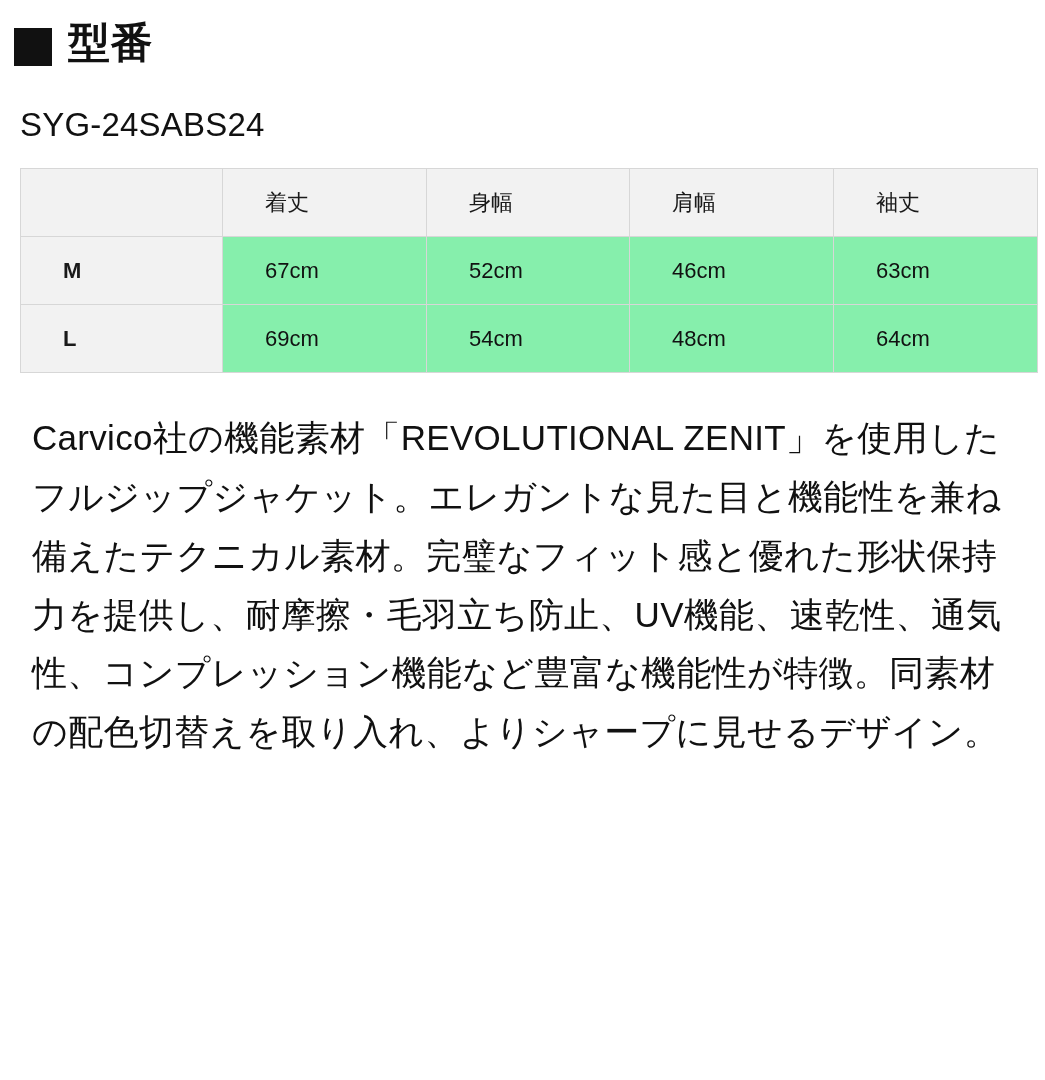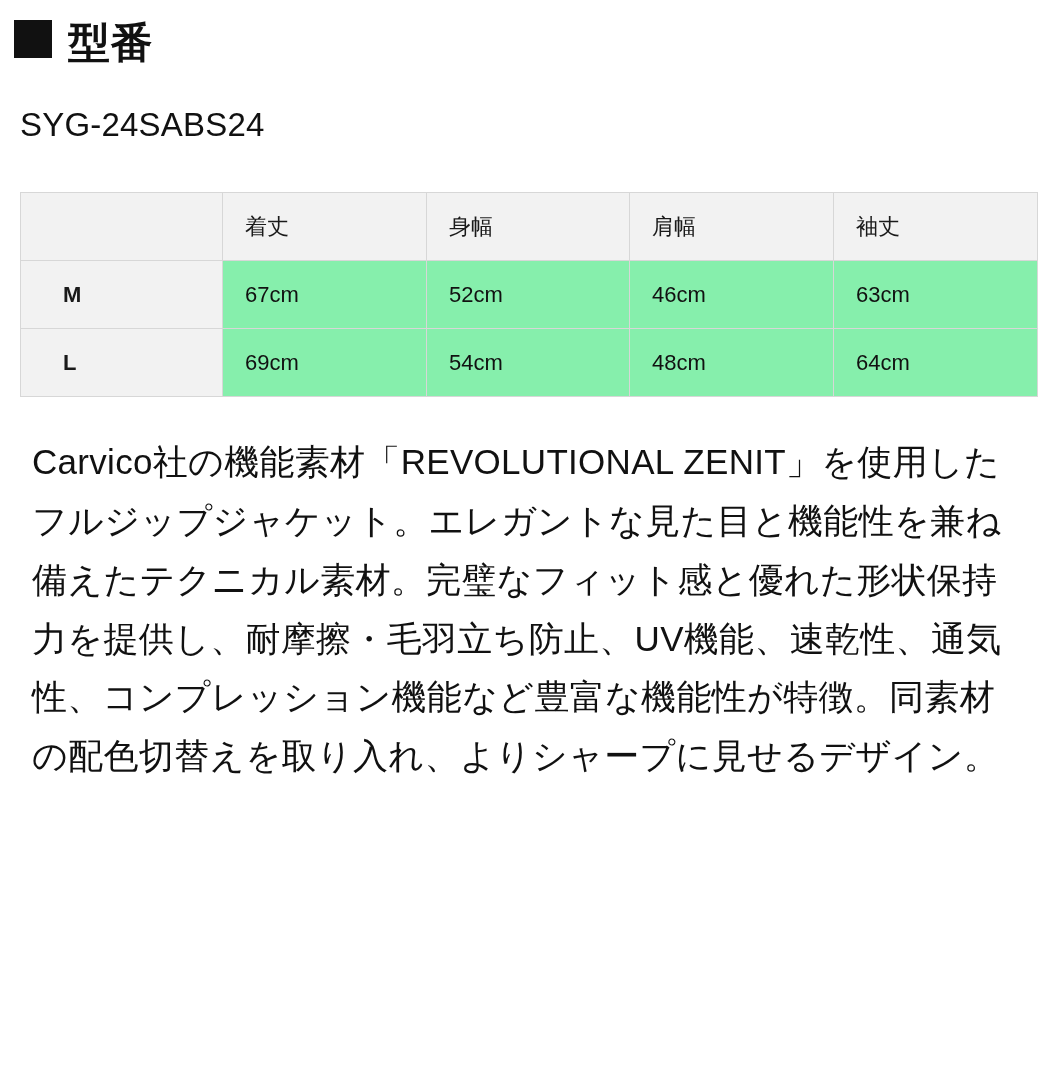--- a/index.html
+++ b/index.html
@@ -16,21 +16,21 @@
   }
   .page {
     width: 1045px;
     box-sizing: border-box;
     padding: 14px 14px 0 14px;
   }
 
   
   .section-heading {
     display: flex;
-    align-items: flex-start;
+    align-items: flex-end;
     gap: 16px;
     margin: 6px 0 0 0;
     padding: 0;
   }
   .heading-marker {
     width: 38px;
     height: 38px;
     background: #111111;
     flex: 0 0 auto;
     display: block;
@@ -40,42 +40,42 @@
     font-weight: 700;
     letter-spacing: 0.5px;
     line-height: 1.1;
   }
 
   
   .model-number {
     font-size: 33px;
     font-weight: 400;
     letter-spacing: 0.2px;
-    margin: 40px 0 48px 6px;
+    margin: 40px 0 24px 6px;
   }
 
   
   .size-table {
     width: 1017px;
     border-collapse: collapse;
     table-layout: fixed;
     margin: 0 0 0 6px;
     font-size: 22px;
   }
   .size-table col.c0 { width: 202px; }
   .size-table col.c1 { width: 204px; }
   .size-table col.c2 { width: 203px; }
   .size-table col.c3 { width: 204px; }
   .size-table col.c4 { width: 204px; }
 
   .size-table th,
   .size-table td {
     border: 1px solid #d7d7d7;
     height: 68px;
-    padding: 0 0 0 22px;
+    padding: 0 0 0 42px;
     text-align: left;
     vertical-align: middle;
     font-weight: 400;
     box-sizing: border-box;
   }
   .size-table thead th {
     background: #f2f2f2;
     font-weight: 400;
     color: #1a1a1a;
   }

